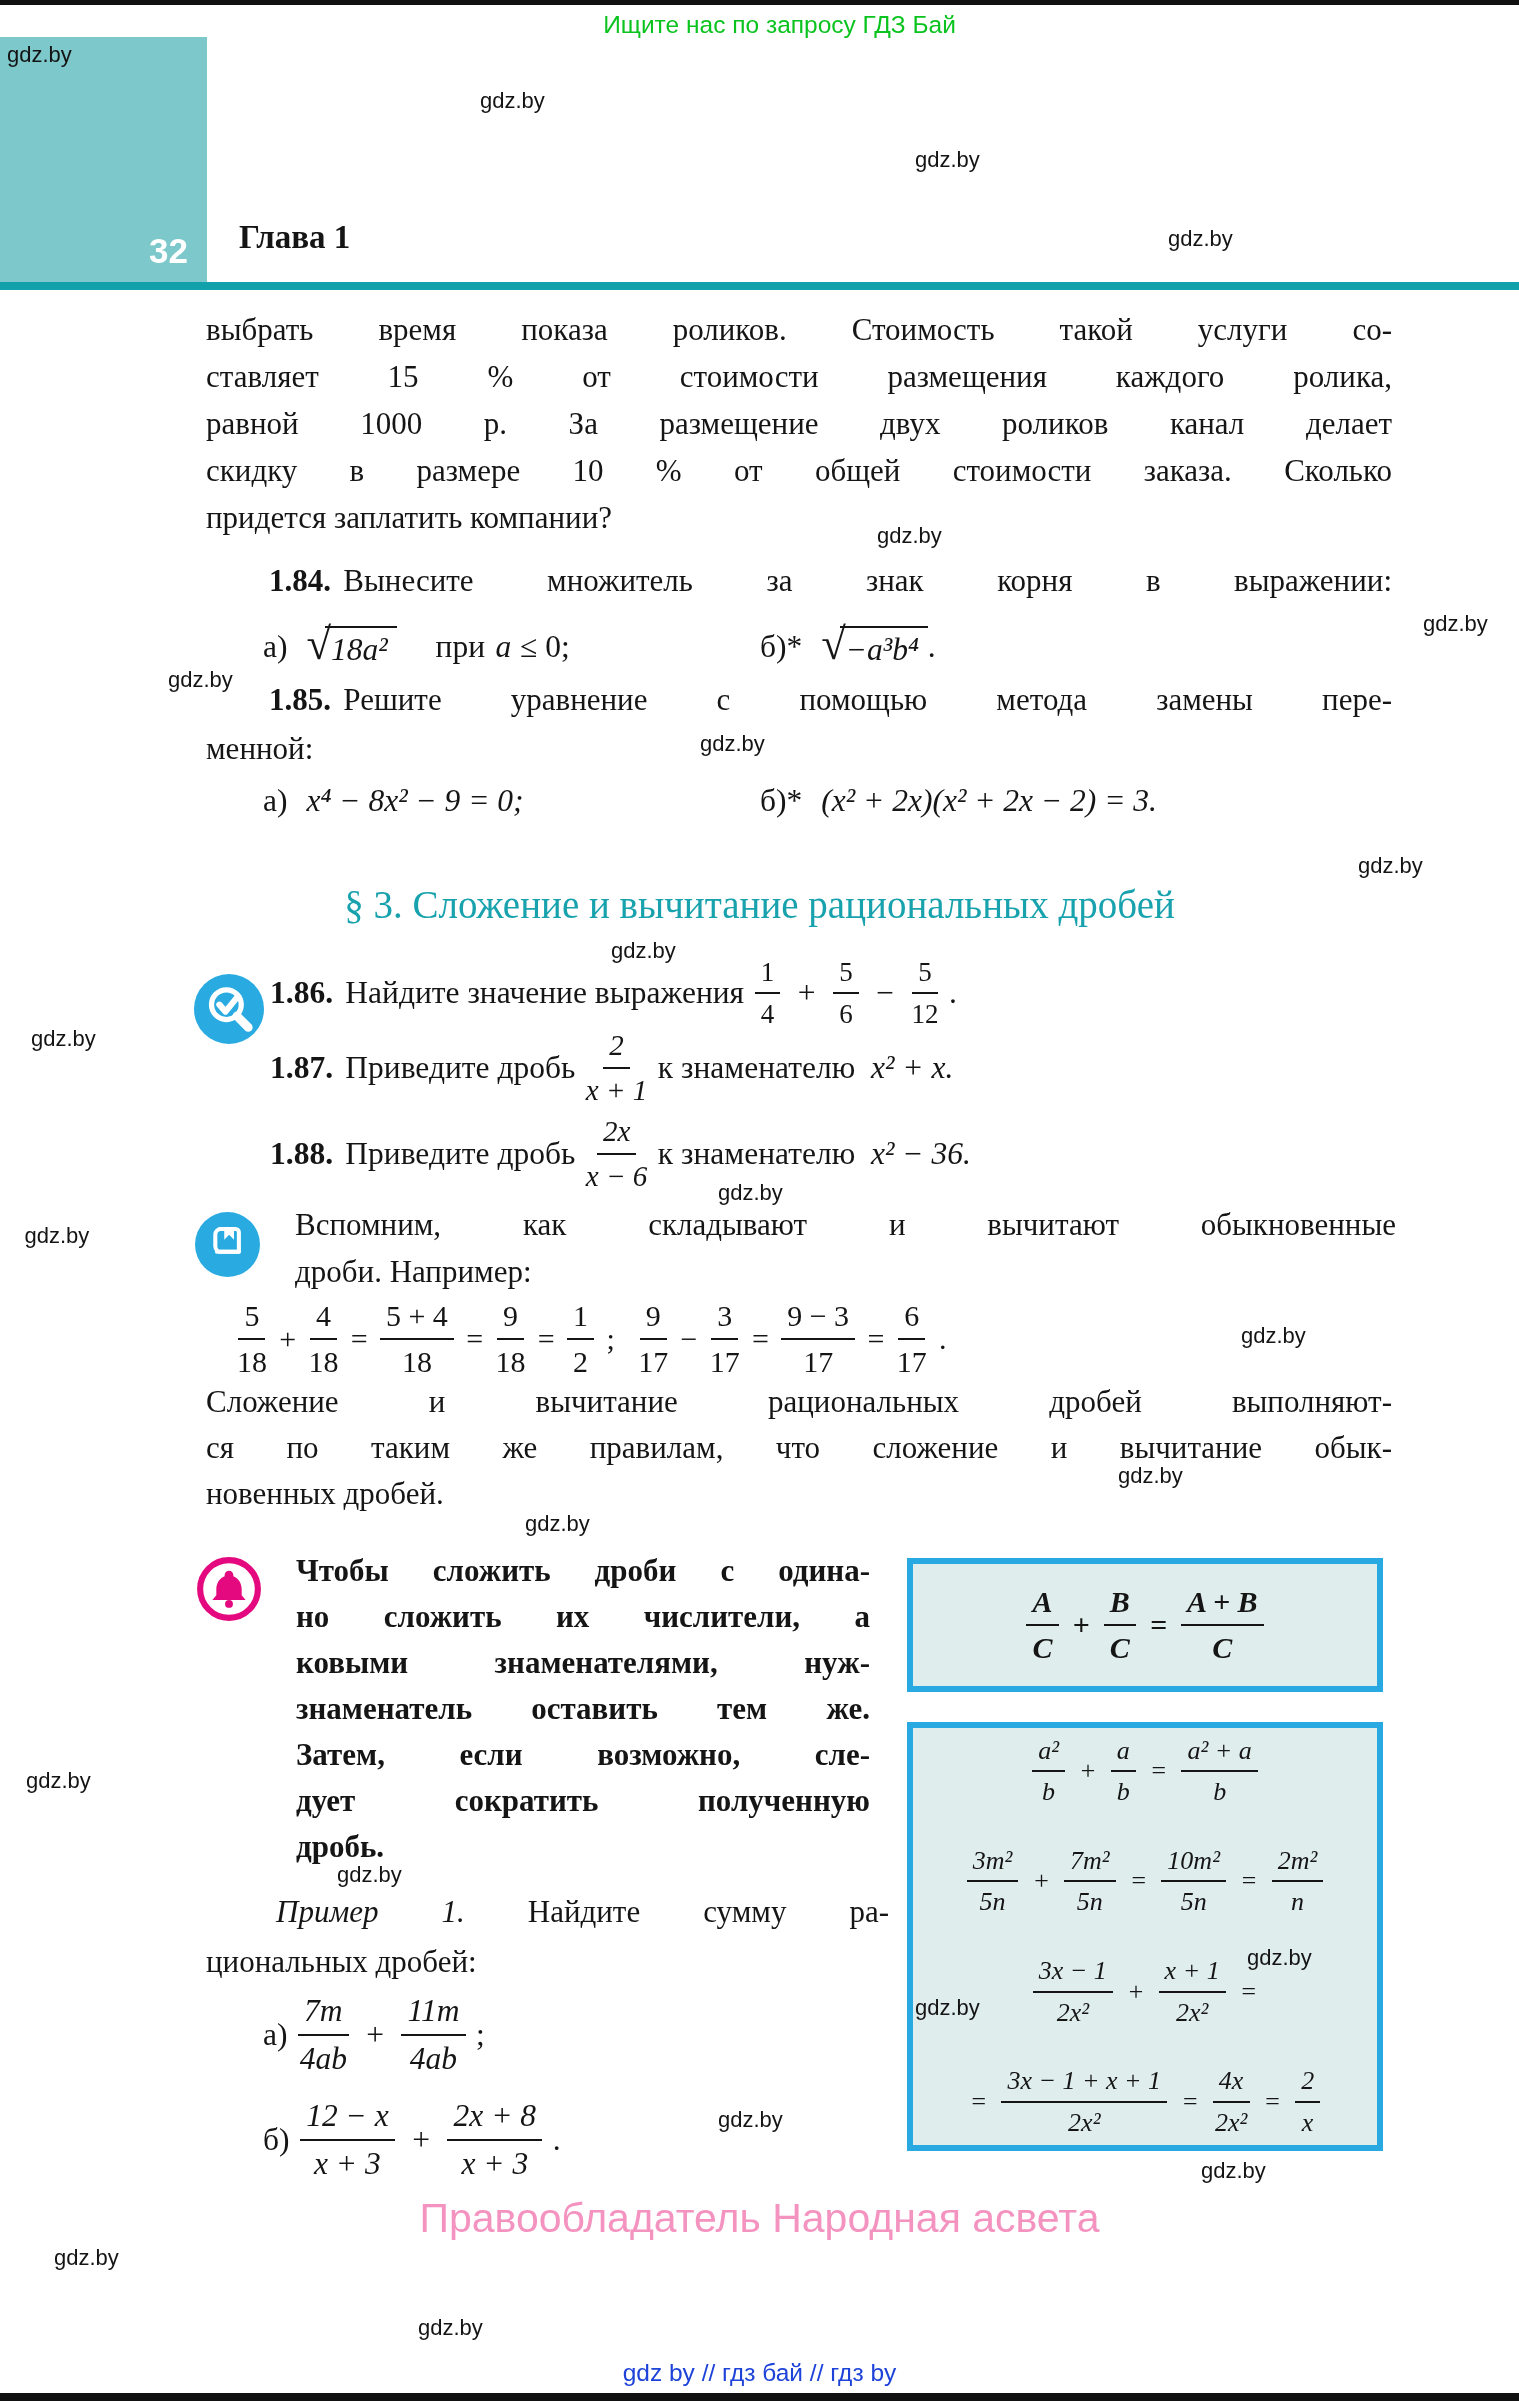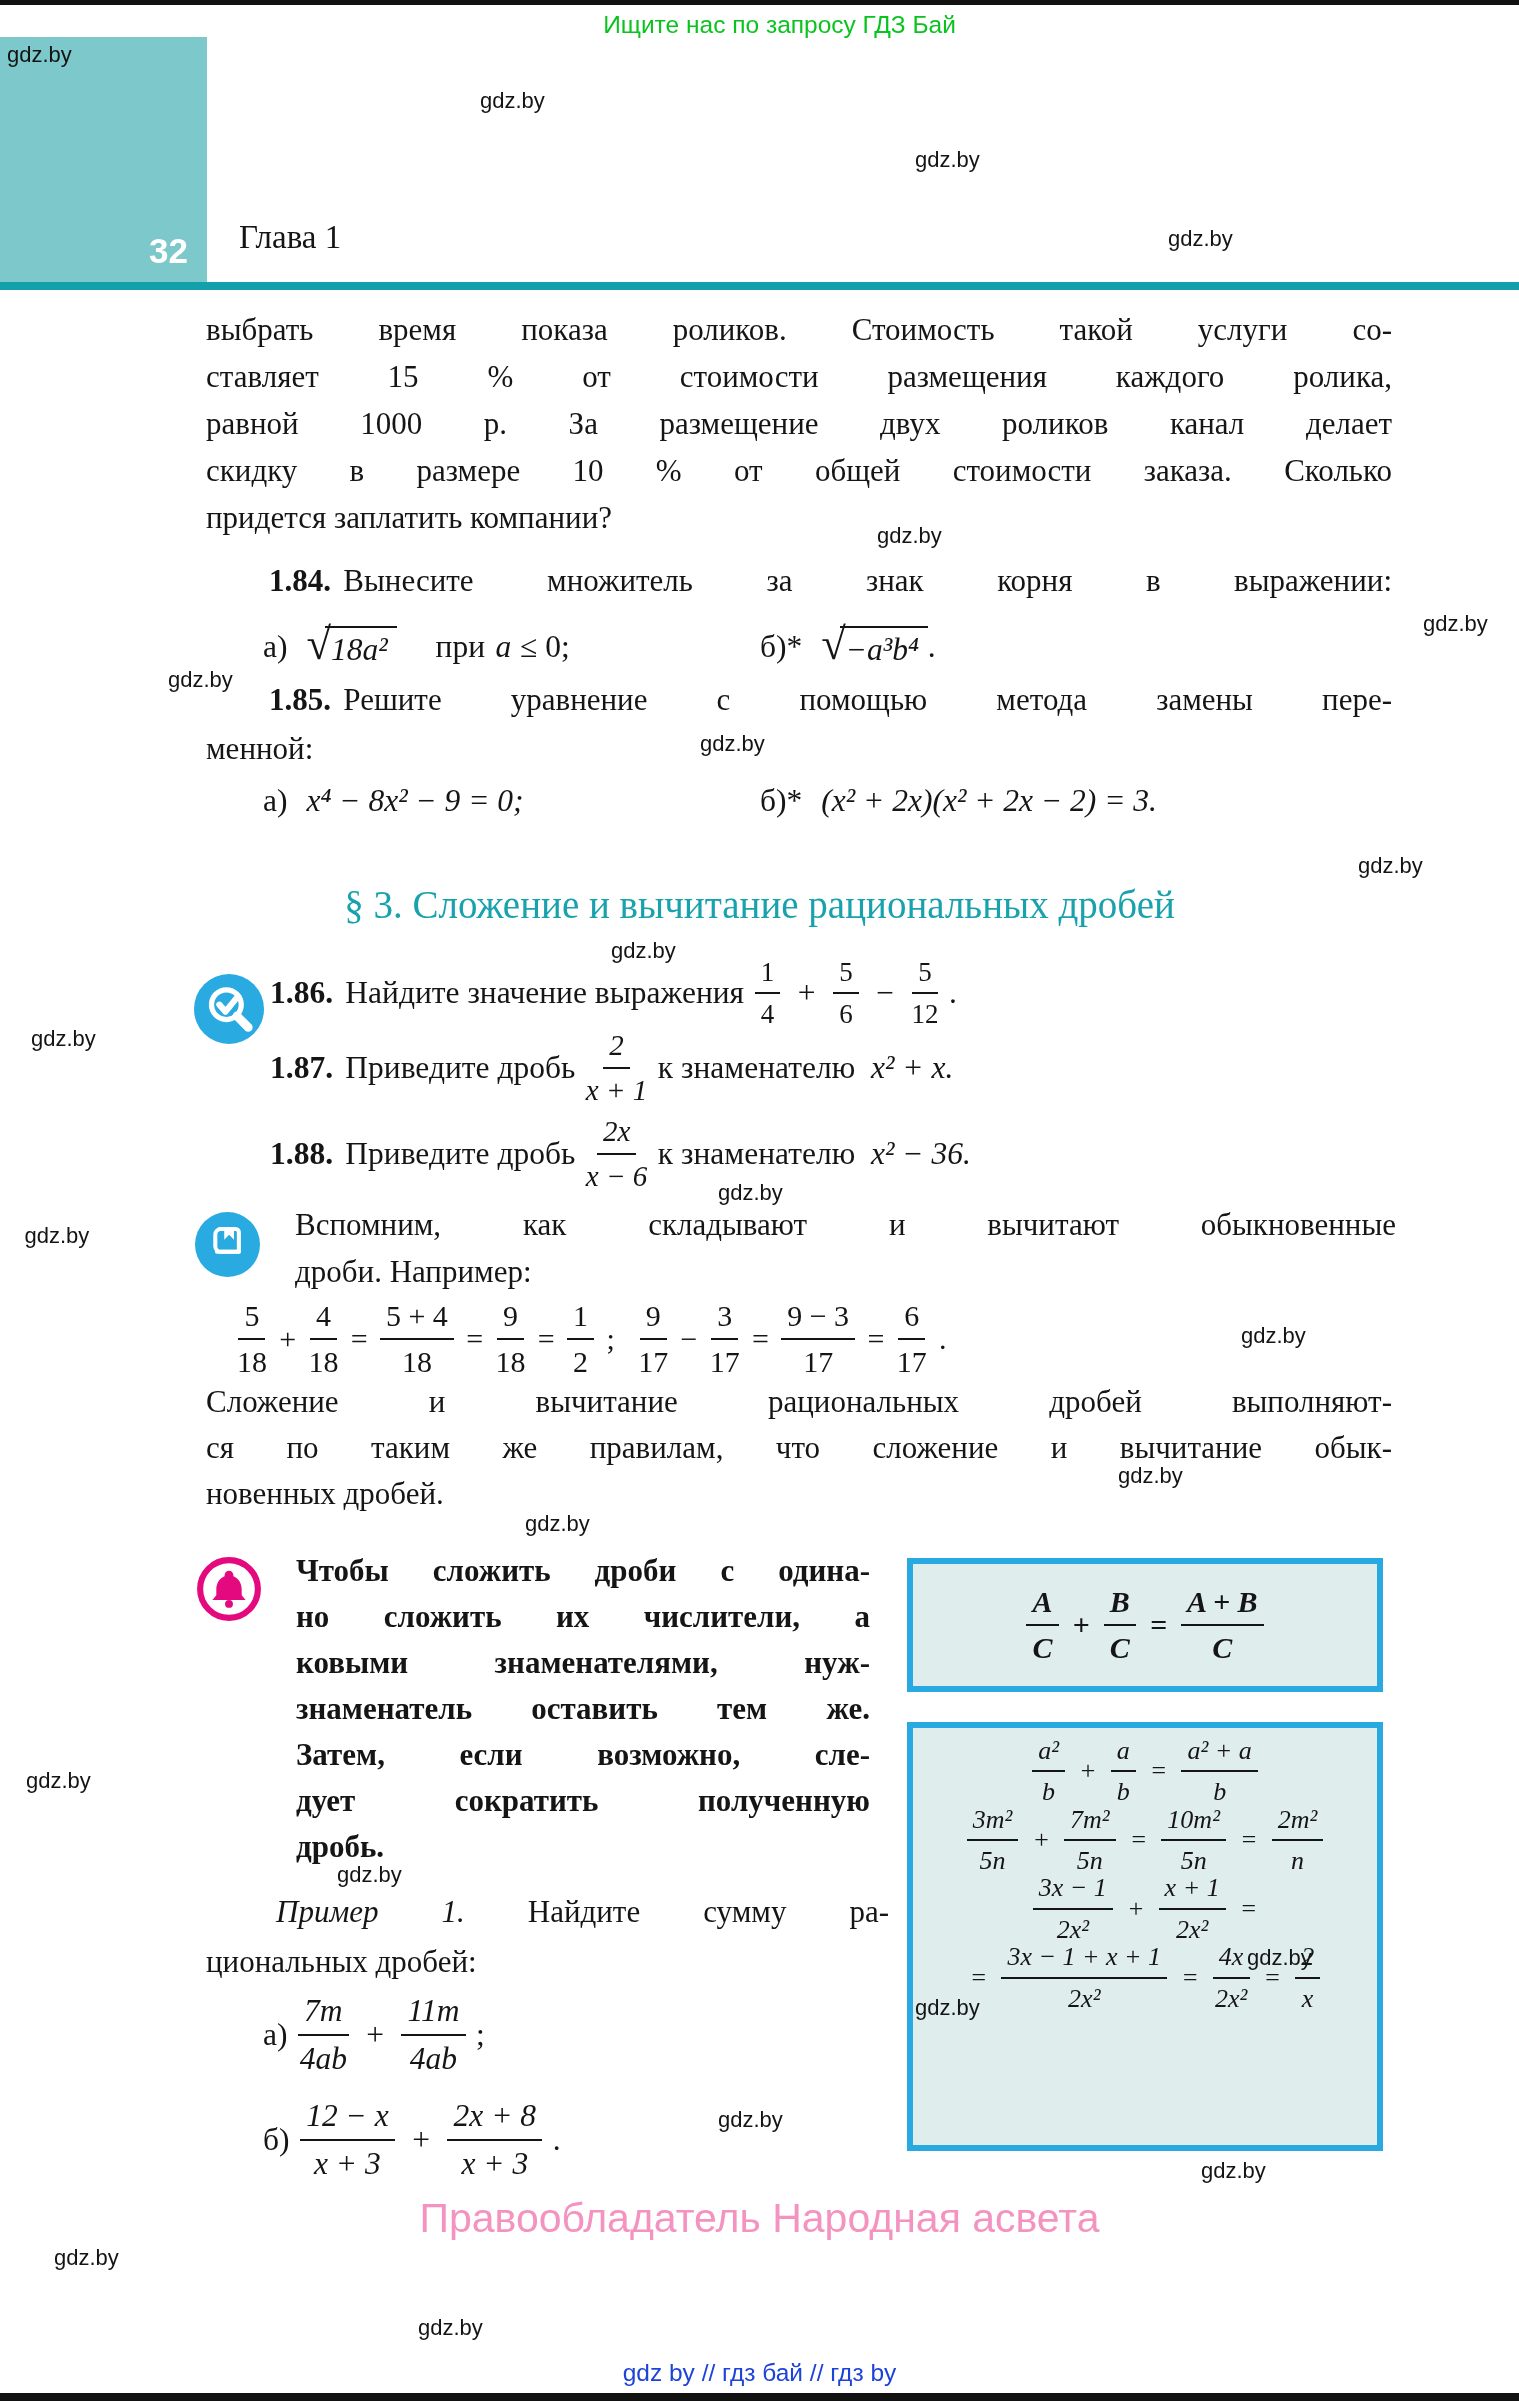--- a/index.html
+++ b/index.html
@@ -13,21 +13,21 @@
 
   .banner{position:absolute;top:10.5px;left:0;width:100%;text-align:center;
     font-family:"Liberation Sans","DejaVu Sans",sans-serif;font-size:24.5px;
     color:var(--banner-green,#0bc31f);padding-left:20px;}
 
   .teal-block{position:absolute;left:0;top:37px;width:207px;height:246px;
     background:var(--teal-block,#7cc8cb);}
   .pagenum{position:absolute;right:19px;bottom:12.3px;
     font-family:"Liberation Sans","DejaVu Sans",sans-serif;
     font-weight:bold;font-size:35px;color:#fff;}
-  .chapter{position:absolute;left:239px;top:219px;font-size:33px;font-weight:normal;}
+  .chapter{position:absolute;left:239px;top:219px;font-size:33px;font-weight:bold;}
   .rule-line{position:absolute;left:0;top:282px;width:100%;height:7.9px;
     background:var(--teal-line,#12a0ab);}
 
   .wm{position:absolute;font-family:"Liberation Sans","DejaVu Sans",sans-serif;
     font-size:22px;color:#141414;white-space:nowrap;z-index:9;}
 
   .para{position:absolute;font-size:31px;line-height:47px;}
   .jl{text-align:justify;text-align-last:justify;}
   .jl.last{text-align:justify;text-align-last:left;}
   .indent{text-indent:63px;}
@@ -62,21 +62,21 @@
   .chain .frac{margin:0 7.9px;}
 
   .rule-text{position:absolute;left:296px;top:1548px;width:574px;
     font-size:31px;line-height:46px;font-weight:bold;}
 
   .box{position:absolute;left:907px;width:476px;box-sizing:border-box;
     background:var(--box-fill,#dfeeec);border:6.1px solid var(--box-border,#29a9e1);
     display:flex;flex-direction:column;align-items:center;}
   .box1{top:1558px;height:134px;justify-content:center;font-size:30px;font-weight:bold;}
   .box1 .frac{font-style:italic;}
-  .box2{top:1722px;height:429px;justify-content:flex-start;padding:8.8px 0;font-size:26px;}
+  .box2{top:1722px;height:429px;justify-content:space-between;padding:8.8px 0;font-size:26px;}
   .bx-row{display:flex;align-items:center;white-space:nowrap;font-style:italic;}
   .bx-row .frac{margin:0 7px;}
 
   .ex-text{position:absolute;left:206px;top:1887px;width:683px;font-size:31px;line-height:50px;}
   .ex-row{position:absolute;display:flex;align-items:center;font-size:31.5px;white-space:nowrap;}
 
   .copyright{position:absolute;top:2195px;left:0;width:100%;text-align:center;
     font-family:"Liberation Sans","DejaVu Sans",sans-serif;font-size:41px;
     color:var(--copyright-pink,#f493c0);}
   .links{position:absolute;top:2359px;left:0;width:100%;text-align:center;

